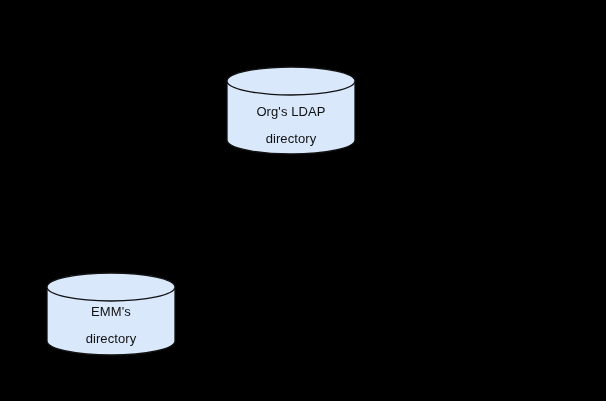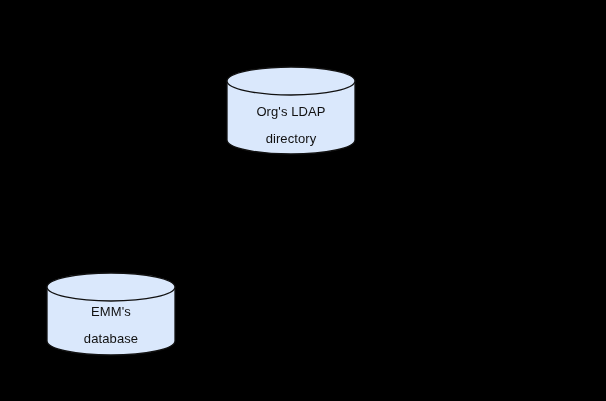--- a/index.html
+++ b/index.html
@@ -88,17 +88,17 @@
   </div>
 
   <div class="node" id="node-emm">
     <div class="shape">
       <svg viewBox="0 0 130 84" preserveAspectRatio="none" xmlns="http://www.w3.org/2000/svg">
         <path d="M 1 15 L 1 69 C 1 77 30 83 65 83 C 100 83 129 77 129 69 L 129 15 Z" fill="#dae8fc" stroke="#111111" stroke-width="1.3"></path>
         <ellipse cx="65" cy="15" rx="64" ry="14" fill="#dae8fc" stroke="#111111" stroke-width="1.3"></ellipse>
       </svg>
     </div>
     <div class="label">EMM's
-database</div>
+directory</div>
   </div>
 
 
 </div>
 
 </body></html>

